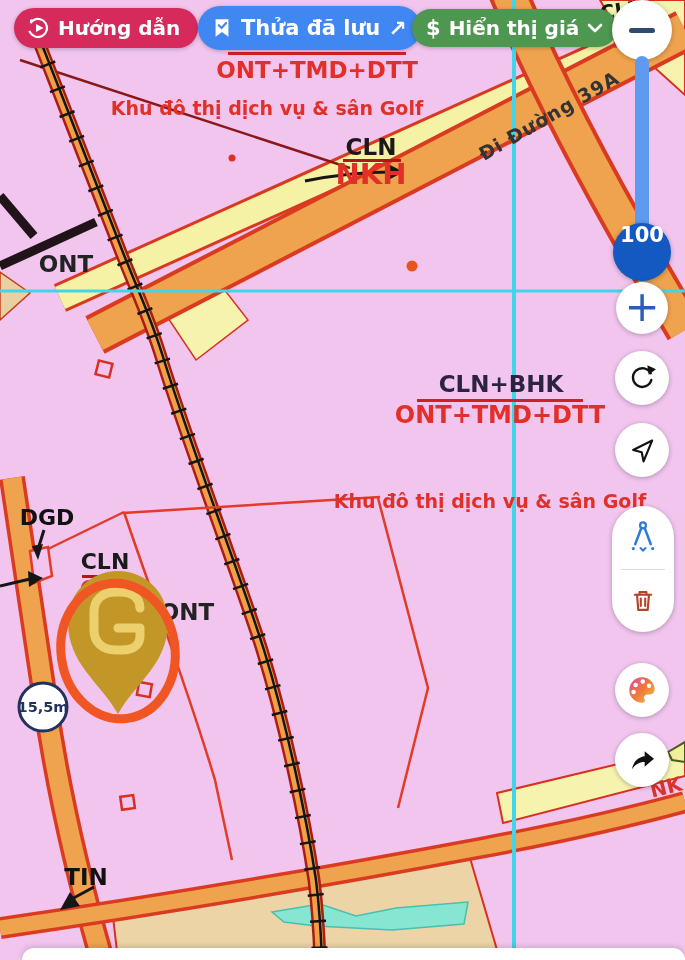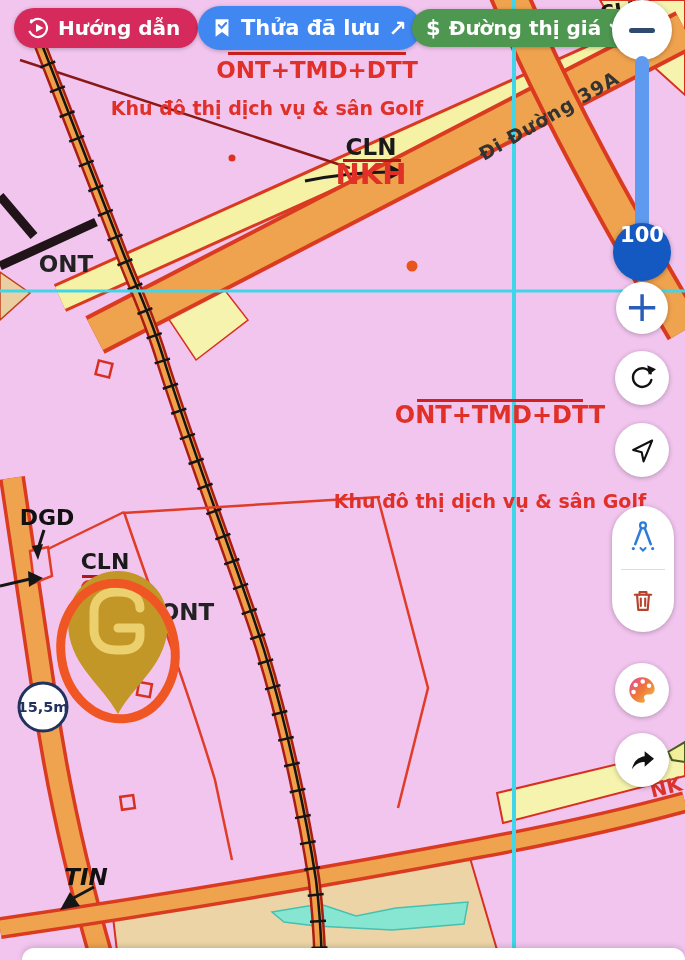--- a/index.html
+++ b/index.html
@@ -123,34 +123,35 @@
     <div class="mlabel red" style="left:267px;top:108px;font-size:19px;font-weight:600;">Khu đô thị dịch vụ &amp; sân Golf</div>
 
     <div class="mlabel blk" style="left:371px;top:147px;font-size:23px;">CLN</div>
     <div class="fracline" style="left:343px;top:159px;width:58px;background:#b01818;"></div>
     <div class="mlabel red" style="left:371px;top:174px;font-size:29px;">NKH</div>
 
     <div class="mlabel" style="left:549px;top:116px;font-size:19px;font-weight:600;color:#333;transform:translate(-50%,-50%) rotate(-30deg);letter-spacing:1px;">Đi Đường 39A</div>
 
     <div class="mlabel" style="left:66px;top:264px;font-size:23px;font-weight:600;color:#222;">ONT</div>
 
+    <div class="mlabel" style="left:501px;top:384px;font-size:23px;color:#2c2342;">CLN+BHK</div>
     <div class="fracline" style="left:417px;top:399px;width:166px;"></div>
     <div class="mlabel red" style="left:500px;top:415px;font-size:24px;">ONT+TMD+DTT</div>
 
     <div class="mlabel red" style="left:490px;top:501px;font-size:19px;font-weight:600;">Khu đô thị dịch vụ &amp; sân Golf</div>
 
     <div class="mlabel" style="left:47px;top:518px;font-size:22px;font-weight:600;color:#111;">DGD</div>
 
     <div class="mlabel blk" style="left:105px;top:562px;font-size:22px;">CLN</div>
     <div class="fracline" style="left:82px;top:575px;width:46px;background:#b01818;"></div>
     <div class="mlabel" style="left:106px;top:589px;font-size:22px;color:#d8342c;">ONT</div>
 
     <div class="mlabel" style="left:187px;top:612px;font-size:23px;font-weight:600;color:#222;">ONT</div>
 
-    <div class="mlabel" style="left:86px;top:877px;font-size:23px;color:#111;font-style:italic;">TIN</div>
+    <div class="mlabel" style="left:86px;top:877px;font-size:23px;color:#111;">TIN</div>
 
     <div class="mlabel" style="left:666px;top:787px;font-size:20px;color:#d8342c;transform:translate(-50%,-50%) rotate(-14deg);">NK</div>
     <div class="mlabel" style="left:622px;top:10px;font-size:20px;color:#181818;transform:translate(-50%,-50%) rotate(-8deg);">CLN</div>
     <div class="mlabel" style="left:620px;top:40px;font-size:20px;color:#d8342c;transform:translate(-50%,-50%) rotate(-8deg);">N</div>
   </div>
 
   <svg id="over" class="layer" viewBox="0 0 685 960">
     <g>
       <circle cx="43" cy="707" r="24" fill="#fff" stroke="#22325e" stroke-width="3"></circle>
       <text x="43" y="712" text-anchor="middle" font-size="14.5" font-weight="600" fill="#22325e">15,5m</text>
@@ -181,21 +182,21 @@
           <path d="M5 2.5 h14 v19 l-7-5.2 -7 5.2 Z" fill="#fff"></path>
           <path d="M8.5 9 l3 3 l5-5.5" stroke="#4187f2" stroke-width="2.4" fill="none" stroke-linecap="round"></path>
         </svg>
       </span>
       <span class="txt">Thửa đã lưu</span>
       <span style="font-size:22px;">↗</span>
     </div>
 
     <div class="pill" style="left:412px;top:9px;height:38px;padding:0 14px;background:#4e9751;font-size:20px;">
       <span style="font-size:21px;">$</span>
-      <span class="txt">Đường thị giá</span>
+      <span class="txt">Hiển thị giá</span>
       <span style="display:flex;">
         <svg width="16" height="10" viewBox="0 0 16 10">
             <path d="M2 2 L8 8 L14 2" stroke="#fff" stroke-width="2.6" fill="none" stroke-linecap="round" stroke-linejoin="round"></path>
           </svg>
       </span>
     </div>
 
     <div class="cbtn" style="left:612px;top:0;width:60px;height:60px;">
       <span class="minusbar"></span>
     </div>

